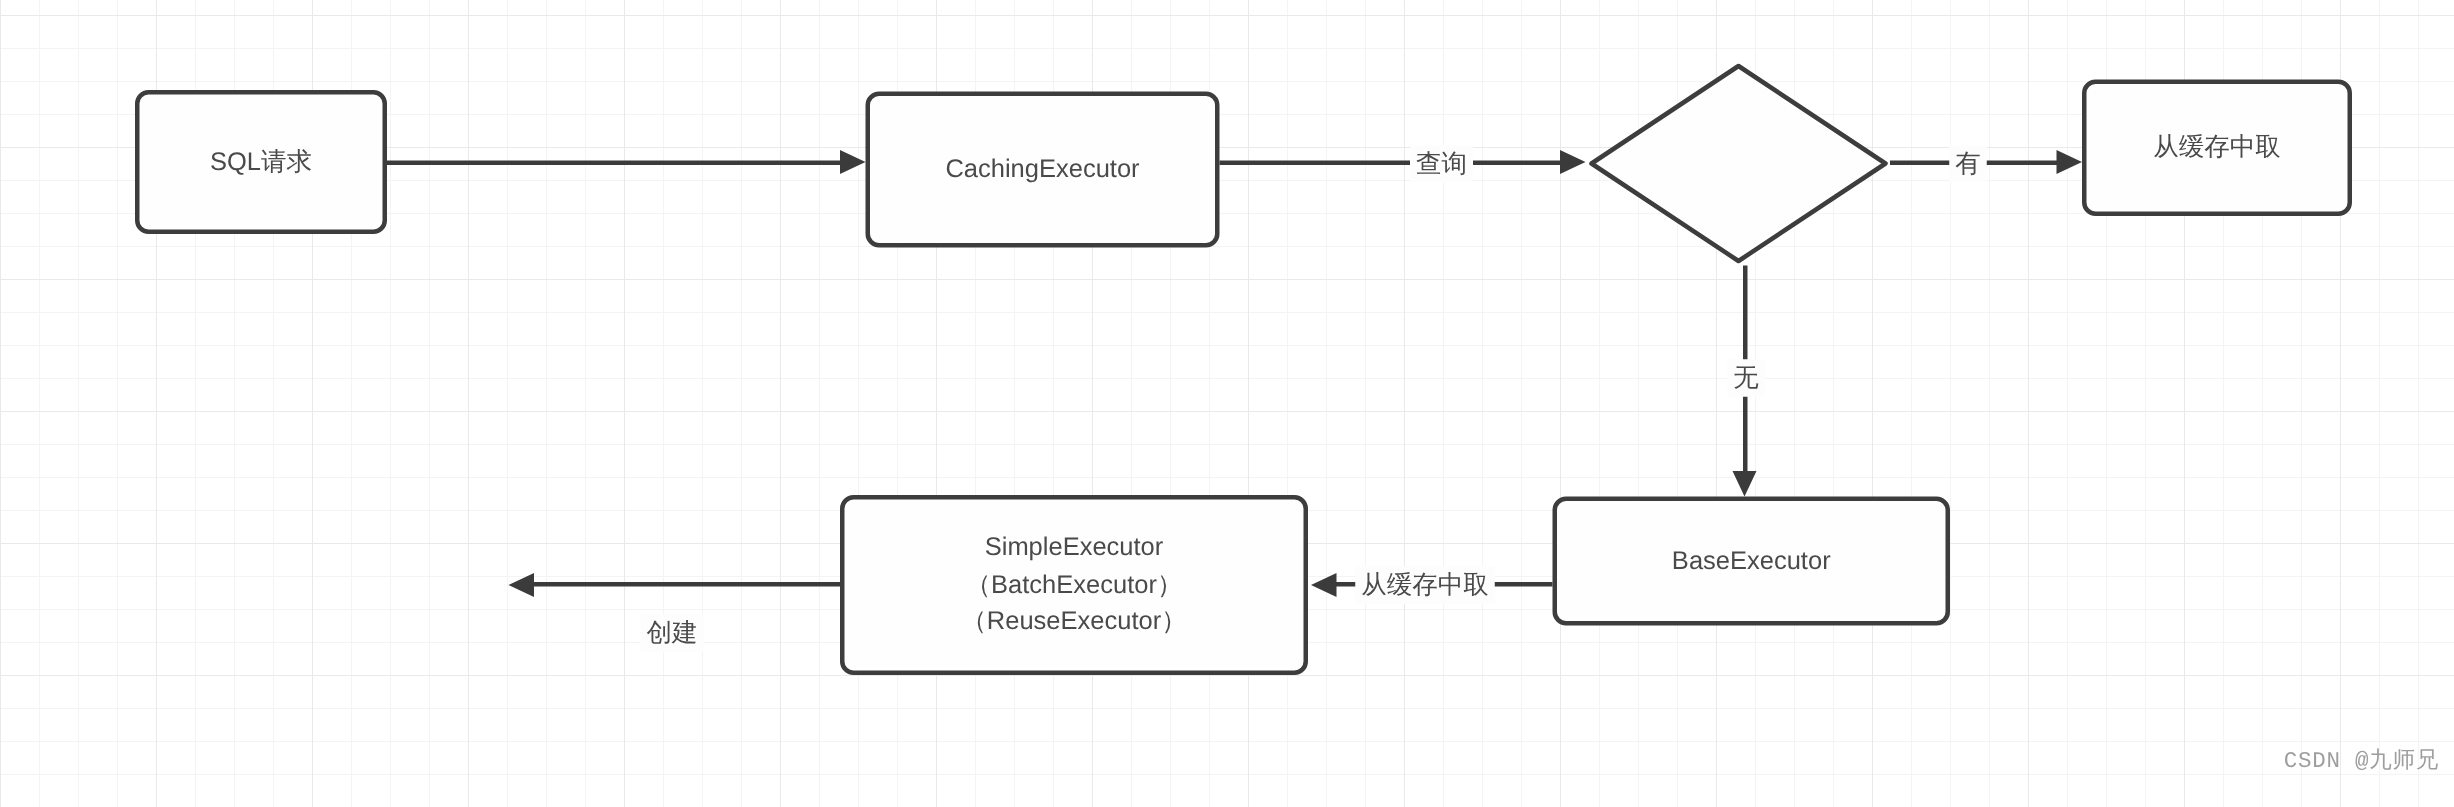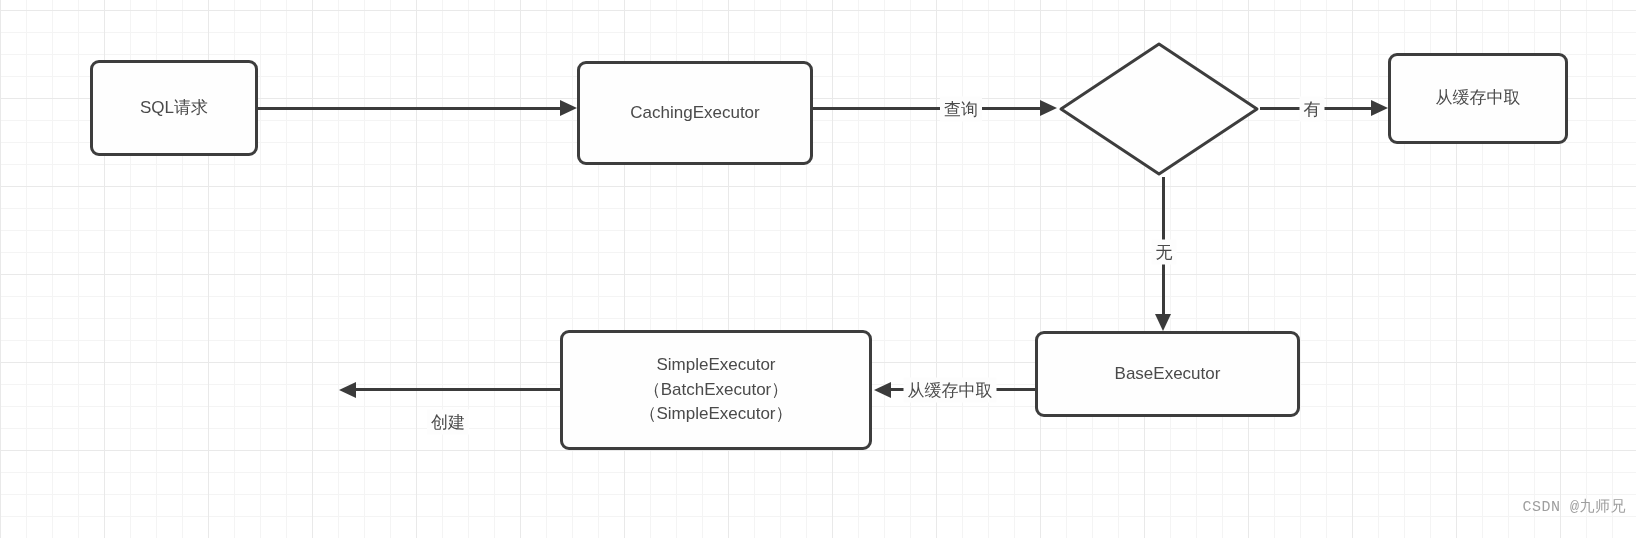--- a/index.html
+++ b/index.html
@@ -75,21 +75,21 @@
   <svg id="decision-shape" width="202" height="136" viewBox="0 0 202 136">
     <polygon points="101,3 199,68 101,133 3,68" fill="#fefefe" stroke="#3d3d3d" stroke-width="3" stroke-linejoin="round"></polygon>
   </svg>
 
   <div class="node" style="left:1388px;top:53px;width:180px;height:91px;">从缓存中取</div>
 
 
   <div class="node" style="left:560px;top:330px;width:312px;height:120px;flex-direction:column;">
     <span>SimpleExecutor</span>
     <span>（BatchExecutor）</span>
-    <span>（SimpleExecutor）</span>
+    <span>（ReuseExecutor）</span>
   </div>
 
   <div class="node" style="left:1035px;top:331px;width:265px;height:86px;">BaseExecutor</div>
 
   <div class="hline" style="left:258px;top:107px;width:303px;"></div>
   <div class="arrow-right" style="left:560px;top:100px;"></div>
 
   <div class="hline" style="left:813px;top:107px;width:228px;"></div>
   <div class="arrow-right" style="left:1040px;top:100px;"></div>
   <span class="edge-label" style="left:940px;top:109px;margin-left:21px;">查询</span>

